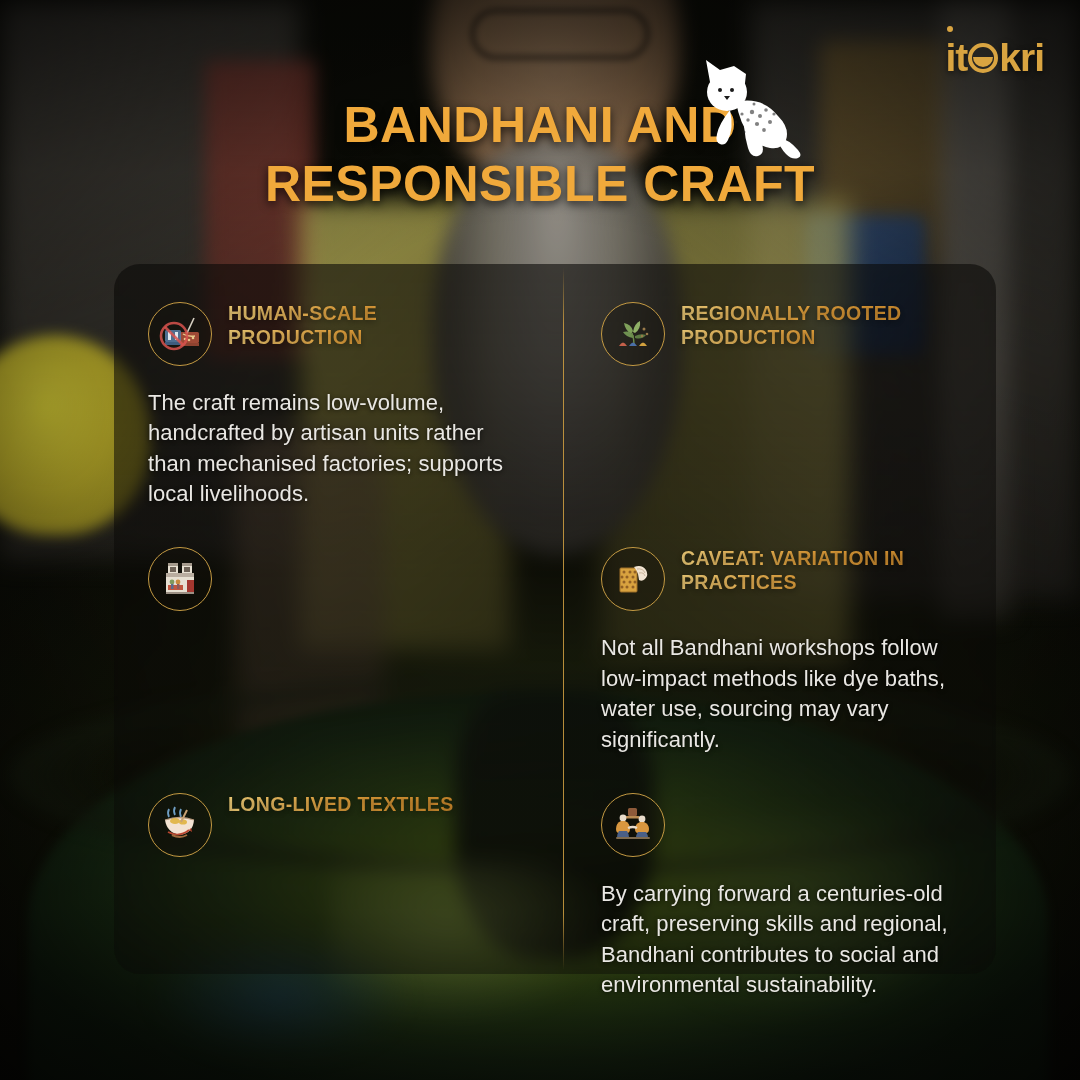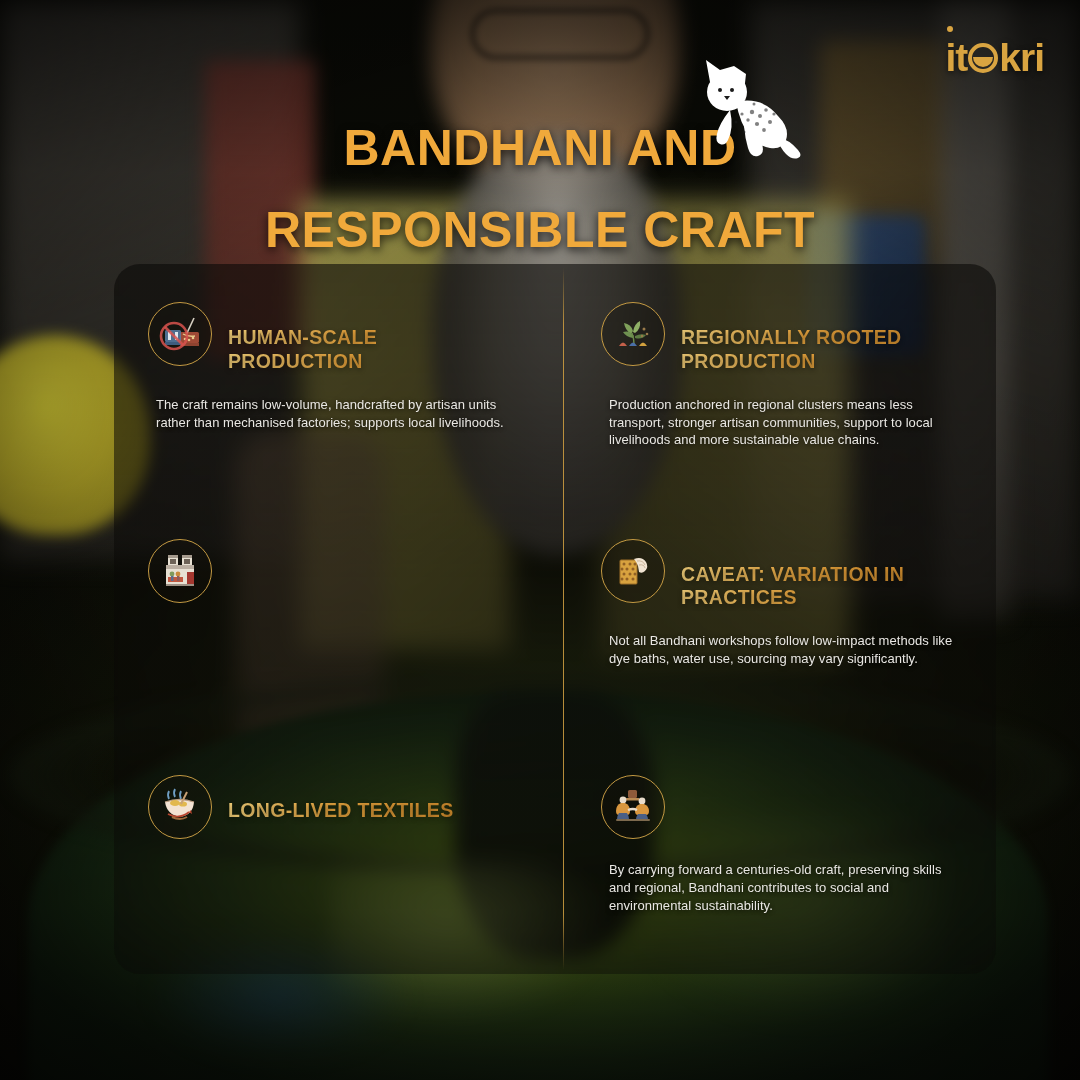--- a/index.html
+++ b/index.html
@@ -168,21 +168,20 @@
 
   .title-wrap {
     position:absolute; left:0; right:0; top:96px;
     text-align:center;
   }
   .title-line {
     font-size:50px; font-weight:700; letter-spacing:.5px;
     color:#F0A93B; line-height:1.18;
     text-shadow:0 3px 10px rgba(0,0,0,.75);
     display:block;
-    margin-top:23px;
   }
   .cat-mark {
     position:absolute; left:686px; top:52px;
     width:118px; height:108px; pointer-events:none;
   }
 
   
   .panel {
     position:absolute;
     left:114px; top:264px; width:882px; height:710px;
@@ -211,38 +210,37 @@
     flex:0 0 auto;
     width:64px; height:64px; border-radius:50%;
     border:1.6px solid #c49a43;
     background:rgba(20,16,12,.35);
     display:flex; align-items:center; justify-content:center;
     overflow:hidden;
   }
   .icon-badge svg { display:block; }
 
   .card-title {
-    margin-top:24px;
+    margin-top:0;
     font-size:19.5px; font-weight:700; line-height:1.22;
     letter-spacing:.35px;
     background:linear-gradient(100deg,#F3D07A 0%,#E3A13C 48%,#CE8A2C 100%);
     -webkit-background-clip:text; background-clip:text;
     color:transparent;
     text-shadow:0 2px 5px rgba(0,0,0,.35);
     max-width:250px;
   }
 
   .card-body {
     margin-top:22px;
-    font-size:13px; line-height:1.38;
+    font-size:22px; line-height:1.38;
     color:#e9e7e3;
     letter-spacing:.05px;
     max-width:392px;
     text-shadow:0 1px 4px rgba(0,0,0,.7);
-    margin-left:8px;
   }
   .card.col-r .card-body { max-width:400px; }
 </style>
 </head>
 <body>
 
 <div id="canvas">
 
   <div class="bg-photo">
     <div class="bg-base"></div>
@@ -351,21 +349,20 @@
               <circle cx="33" cy="17" r="1.5" fill="#9a7a4a"></circle>
               <circle cx="36" cy="22" r="1.3" fill="#9a7a4a"></circle>
               <circle cx="31" cy="24" r="1.2" fill="#9a7a4a"></circle>
               <path d="M8 34 q4 -7 8 0 Z" fill="#c4604a"></path>
               <path d="M18 34 q4 -7 8 0 Z" fill="#4a6fa8"></path>
               <path d="M28 34 q4 -7 8 0 Z" fill="#d2a13e"></path>
             </svg>
           </div>
           <div class="card-title">REGIONALLY ROOTED PRODUCTION</div>
         </div>
-        <div class="card-body">Production anchored in regional clusters means less transport, stronger artisan communities, support to local livelihoods and more sustainable value chains.</div>
       </div>
 
       <div class="card col-l">
         <div class="card-head">
           <div class="icon-badge">
             <svg width="46" height="46" viewBox="0 0 46 46">
               <rect x="9" y="20" width="28" height="17" fill="#e7e0d2"></rect>
               <rect x="9" y="17" width="28" height="4" fill="#b9ada0"></rect>
               <rect x="11" y="9" width="10" height="8" fill="#e7e0d2"></rect>
               <rect x="25" y="9" width="10" height="8" fill="#e7e0d2"></rect>

